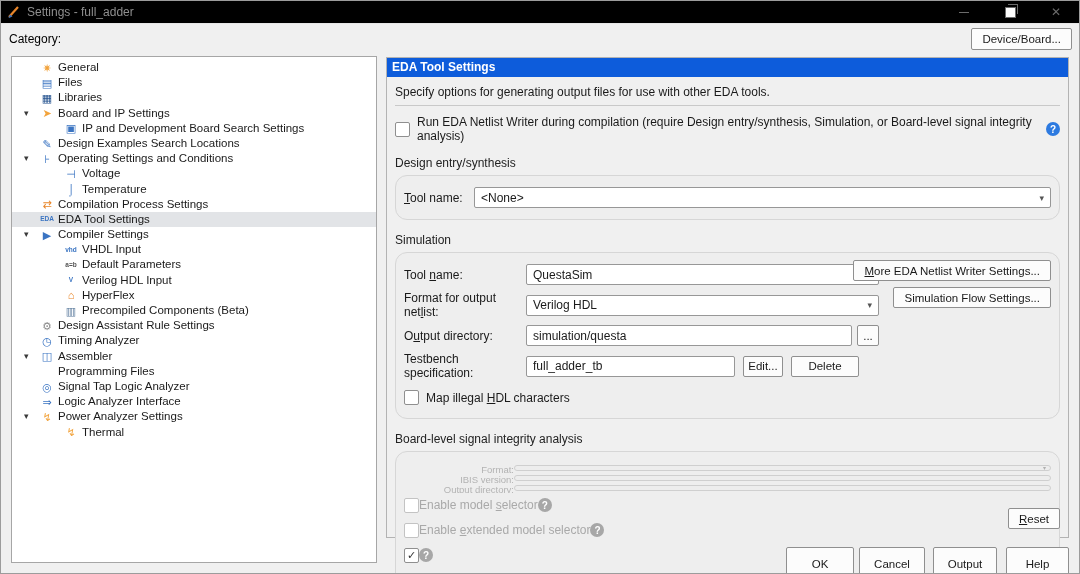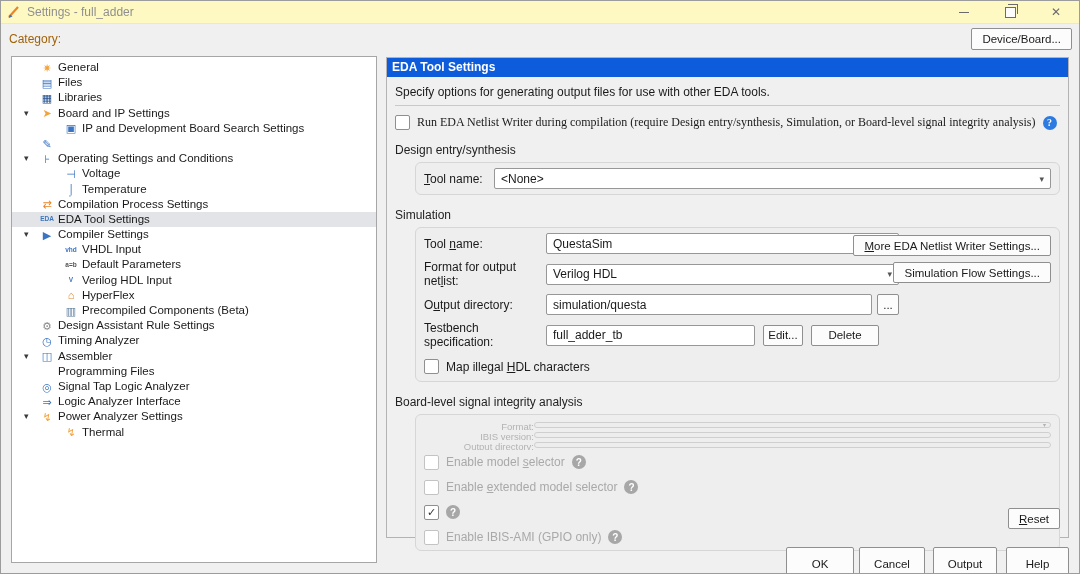--- a/index.html
+++ b/index.html
@@ -2,33 +2,33 @@
 <html><head>
 <meta charset="utf-8">
 <style>
   html,body{margin:0;padding:0;}
   body{
     width:1080px;height:574px;position:relative;overflow:hidden;
     background:#f0f0f0;font-family:"Liberation Sans","DejaVu Sans",sans-serif;
     font-size:12px;color:#1a1a1a;box-sizing:border-box;border:1px solid #9c9c9c;
   }
   
-  .titlebar{position:absolute;left:0;top:0;right:0;height:22px;background:#fef9c3;
+  .titlebar{position:absolute;left:0;top:0;right:0;height:22px;background:#000000;
     border-bottom:1px solid #e6e6e6;display:flex;align-items:center;}
   .app-icon{width:14px;height:14px;margin:0 6px 0 6px;flex:0 0 auto;}
   .win-title{color:#8f8f8f;font-size:12px;}
   .win-controls{margin-left:auto;display:flex;align-items:center;height:100%;}
   .win-btn{width:46px;height:100%;display:flex;align-items:center;justify-content:center;color:#6b6b6b;cursor:default;}
   .min-glyph{display:inline-block;width:10px;height:0;border-top:1px solid #6b6b6b;}
   .restore-glyph{position:relative;width:9px;height:9px;border:1px solid #6b6b6b;background:#fcfcfc;}
   .restore-glyph::before{content:'';position:absolute;top:-4px;left:2px;width:9px;height:9px;
     border:1px solid #6b6b6b;border-bottom:none;border-left:none;}
   .close-glyph{font-size:12px;color:#6b6b6b;}
   
-  .category-label{position:absolute;left:8px;top:31px;font-size:12px;color:#a16207;}
+  .category-label{position:absolute;left:8px;top:31px;font-size:12px;color:#000000;}
   .btn{display:inline-flex;align-items:center;justify-content:center;
     background:#fcfcfc;border:1px solid #8f8f8f;border-radius:2px;
     font-family:inherit;font-size:11.5px;color:#1a1a1a;padding:0 10px;height:21px;box-sizing:border-box;}
   .device-board-btn{position:absolute;right:7px;top:27px;height:22px;}
   
   .tree{position:absolute;left:10px;top:55px;width:366px;height:507px;background:#ffffff;
     border:1px solid #a6a6a6;box-sizing:border-box;overflow:hidden;padding-top:3px;}
   .tree-row{display:flex;align-items:center;height:15.2px;line-height:15.2px;font-size:11.5px;
     white-space:nowrap;cursor:default;}
   .tree-row.selected{background:#e2e4e7;}
@@ -46,39 +46,39 @@
   .desc{margin:1px 0 6px 0;}
   .hrule{border:none;border-top:1px solid #c9c9c9;margin:0 0 9px 0;}
   .cb-row{display:flex;align-items:center;gap:7px;margin-bottom:2px;}
   .checkbox{width:13px;height:13px;background:#ffffff;border:1px solid #8f8f8f;border-radius:2px;
     flex:0 0 auto;display:flex;align-items:center;justify-content:center;font-size:11px;font-weight:bold;color:#333;}
   .checkbox.disabled{border-color:#c3c3c3;}
   .help-icon{width:14px;height:14px;border-radius:50%;background:#2d7ae0;color:#fff;font-size:10px;
     font-weight:bold;display:inline-flex;align-items:center;justify-content:center;flex:0 0 auto;}
   .help-icon.disabled{background:#a7a7a7;}
   .section-label{margin:13px 0 5px 0;color:#222;}
-  .group{border:1px solid #d6d6d6;background:#eeeeee;border-radius:6px;padding:5px 8px;position:relative;margin-left:20px;}
+  .group{border:1px solid #d6d6d6;background:#eeeeee;border-radius:12px;padding:11px 8px;position:relative;}
   .frow{display:flex;align-items:center;margin-bottom:6px;}
   .frow:last-child{margin-bottom:0;}
   .flabel{width:122px;flex:0 0 auto;}
   .combo{height:21px;background:#ffffff;border:1px solid #979797;border-radius:2px;display:flex;
     align-items:center;box-sizing:border-box;padding:0 6px;}
   .combo .val{flex:1;}
   .combo .arr{font-size:9px;color:#555;}
   .tfield{height:21px;background:#ffffff;border:1px solid #979797;border-radius:2px;
     box-sizing:border-box;padding:0 6px;font-family:inherit;font-size:12px;color:#1a1a1a;}
   .sim-side-btn{position:absolute;right:8px;}
   
   .clipped{overflow:hidden;margin-bottom:4px;}
   .clip-row{display:flex;align-items:center;height:10px;color:#b3b3b3;font-size:9.5px;white-space:nowrap;text-align:right;}
   .clip-label{width:110px;flex:0 0 auto;overflow:hidden;height:9px;}
   .clip-bar{flex:1;height:6px;border:1px solid #cfcfcf;border-radius:3px;background:#ededed;
     display:flex;align-items:center;justify-content:flex-end;padding-right:4px;box-sizing:border-box;}
   .clip-bar .arr{font-size:6px;color:#b0b0b0;line-height:0;}
-  .bl-cb-row{display:flex;align-items:center;gap:7px;height:16px;margin-bottom:9px;color:#a9a9a9;}
+  .bl-cb-row{display:flex;align-items:center;height:16px;margin-bottom:9px;color:#a9a9a9;}
   .bl-cb-row:last-child{margin-bottom:0;}
   .reset-btn{position:absolute;right:8px;bottom:8px;min-width:52px;}
   
   .footer-btn{position:absolute;top:546px;height:34px;}
   .btn-ok{left:785px;width:68px;}
   .btn-cancel{left:858px;width:66px;}
   .btn-apply{left:932px;width:64px;}
   .btn-help{left:1005px;width:63px;}
   u{text-decoration:underline;}
 </style>
@@ -132,20 +132,21 @@
     </div>
     <div class="tree-row">
       <span class="t-arrow"></span>
       <span class="t-indent"></span>
       <span class="t-icon" style="color: rgb(58, 116, 194);">▣</span>
       <span class="t-label">IP and Development Board Search Settings</span>
     </div>
     <div class="tree-row">
       <span class="t-arrow"></span>
       <span class="t-icon" style="color: rgb(58, 116, 194);">✎</span>
+      <span class="t-label">Design Examples Search Locations</span>
     </div>
     <div class="tree-row">
       <span class="t-arrow">▾</span>
       <span class="t-icon" style="color: rgb(58, 116, 194);">⊦</span>
       <span class="t-label">Operating Settings and Conditions</span>
     </div>
     <div class="tree-row">
       <span class="t-arrow"></span>
       <span class="t-indent"></span>
       <span class="t-icon" style="color: rgb(58, 116, 194);">⊣</span>
@@ -244,21 +245,21 @@
       <span class="t-label">Thermal</span>
     </div>
   </div>
 
 <div class="panel">
   <div class="panel-header">EDA Tool Settings</div>
   <div class="panel-body">
     <div class="desc">Specify options for generating output files for use with other EDA tools.</div>
     <hr class="hrule">
 
-    <div class="cb-row" style="margin-bottom:10px;font-family:Liberation Serif, serif;">
+    <div class="cb-row" style="margin-bottom:10px;">
       <span class="checkbox"></span>
       <span>Run EDA Netlist Writer during compilation (require Design entry/synthesis, Simulation, or Board-level signal integrity analysis)</span>
       <span class="help-icon">?</span>
     </div>
 
     <div class="section-label">Design entry/synthesis</div>
     <div class="group">
       <div class="frow">
         <span class="flabel" style="width:70px;"><u>T</u>ool name:</span>
         <div class="combo" style="flex:1;gap:36px;">

